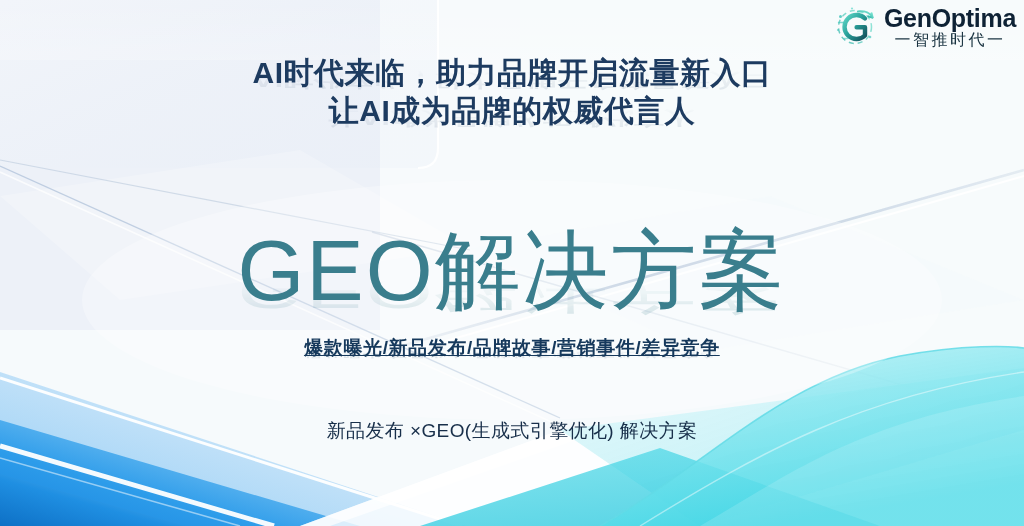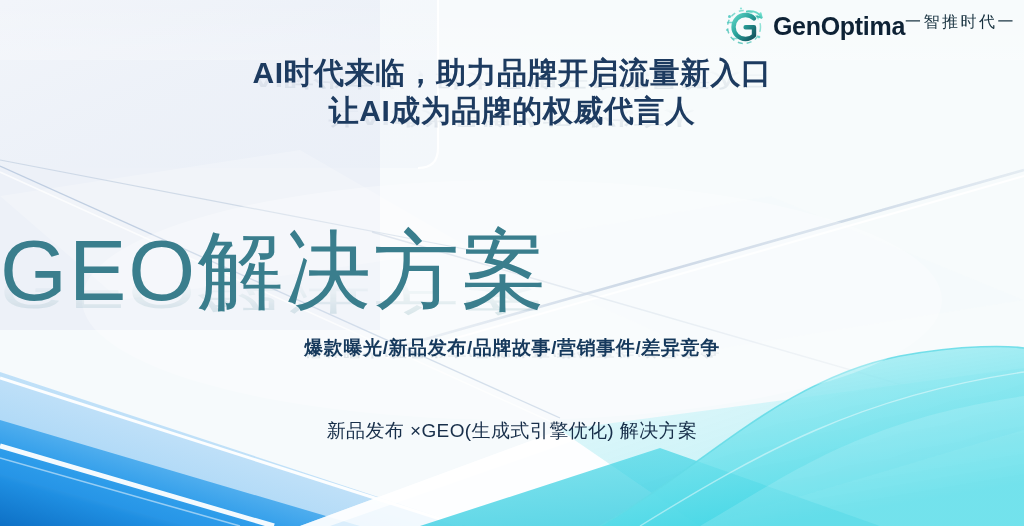--- a/index.html
+++ b/index.html
@@ -57,21 +57,21 @@
     -webkit-mask-image: linear-gradient(to bottom, rgba(0,0,0,0.55), rgba(0,0,0,0));
     mask-image: linear-gradient(to bottom, rgba(0,0,0,0.55), rgba(0,0,0,0));
     pointer-events: none;
   }
 
   .main-title {
     position: absolute;
     top: 222px;
     left: 0;
     width: 1024px;
-    text-align: left;
+    text-align: center;
     font-size: 86px;
     line-height: 96px;
     color: #3a7e8d;
     font-weight: 400;
     letter-spacing: 2px;
     white-space: nowrap;
   }
   .main-title .mt-text { position: relative; display: inline-block; }
   .main-title .mt-text::after {
     content: attr(data-echo);
@@ -93,21 +93,21 @@
     left: 0;
     width: 1024px;
     text-align: center;
     color: #16395c;
     font-size: 19px;
     line-height: 24px;
     font-weight: 700;
     letter-spacing: 0.6px;
     white-space: nowrap;
   }
-  .sub-line .sl-text { position: relative; display: inline-block; }
+  .sub-line .sl-text { position: relative; display: inline-block; text-decoration: underline; }
   .sub-line .sl-text::after {
     content: attr(data-echo);
     position: absolute;
     left: 0; right: 0;
     top: 100%;
     transform: scaleY(-0.6);
     transform-origin: top center;
     color: #16395c;
     opacity: 0.22;
     -webkit-mask-image: linear-gradient(to bottom, rgba(0,0,0,0.6), rgba(0,0,0,0));
@@ -134,21 +134,21 @@
     position: absolute;
     top: 3px;
     right: 8px;
     display: flex;
     align-items: center;
     gap: 6px;
     z-index: 9;
   }
   .logo-mark { width: 46px; height: 46px; flex: 0 0 auto; }
   .logo-mark svg { display: block; }
-  .logo-words { display: flex; flex-direction: row; align-items: flex-start; }
+  .logo-words { display: flex; flex-direction: column; align-items: center; }
   .logo-name {
     font-size: 25px;
     line-height: 26px;
     font-weight: 700;
     color: #0e2235;
     letter-spacing: -0.3px;
     white-space: nowrap;
   }
   .logo-tag {
     font-size: 16px;

